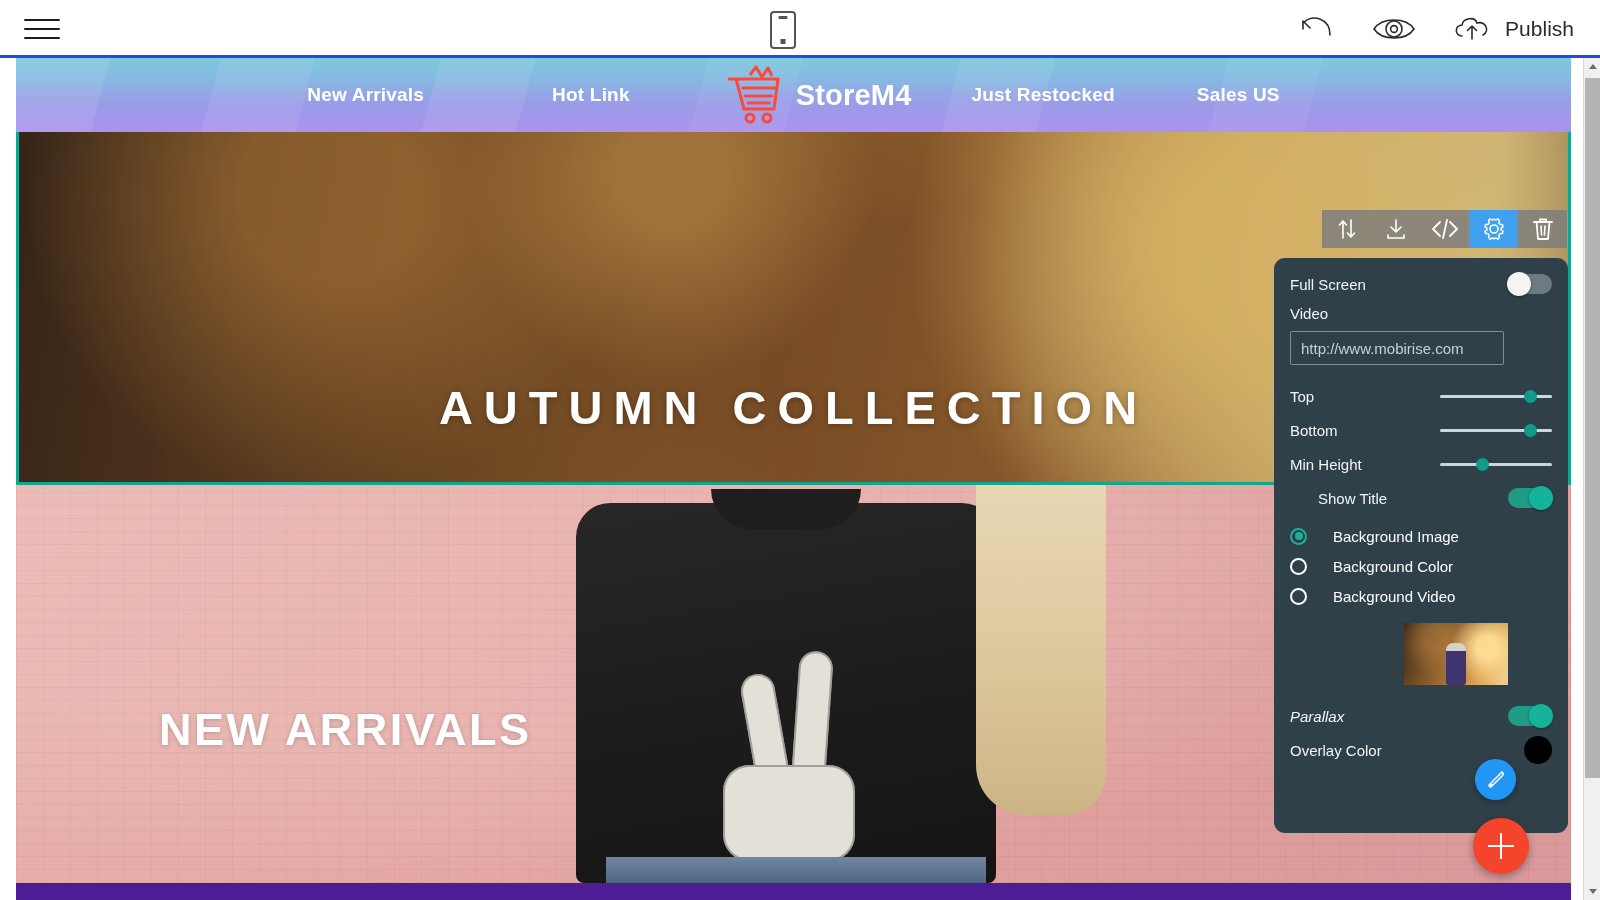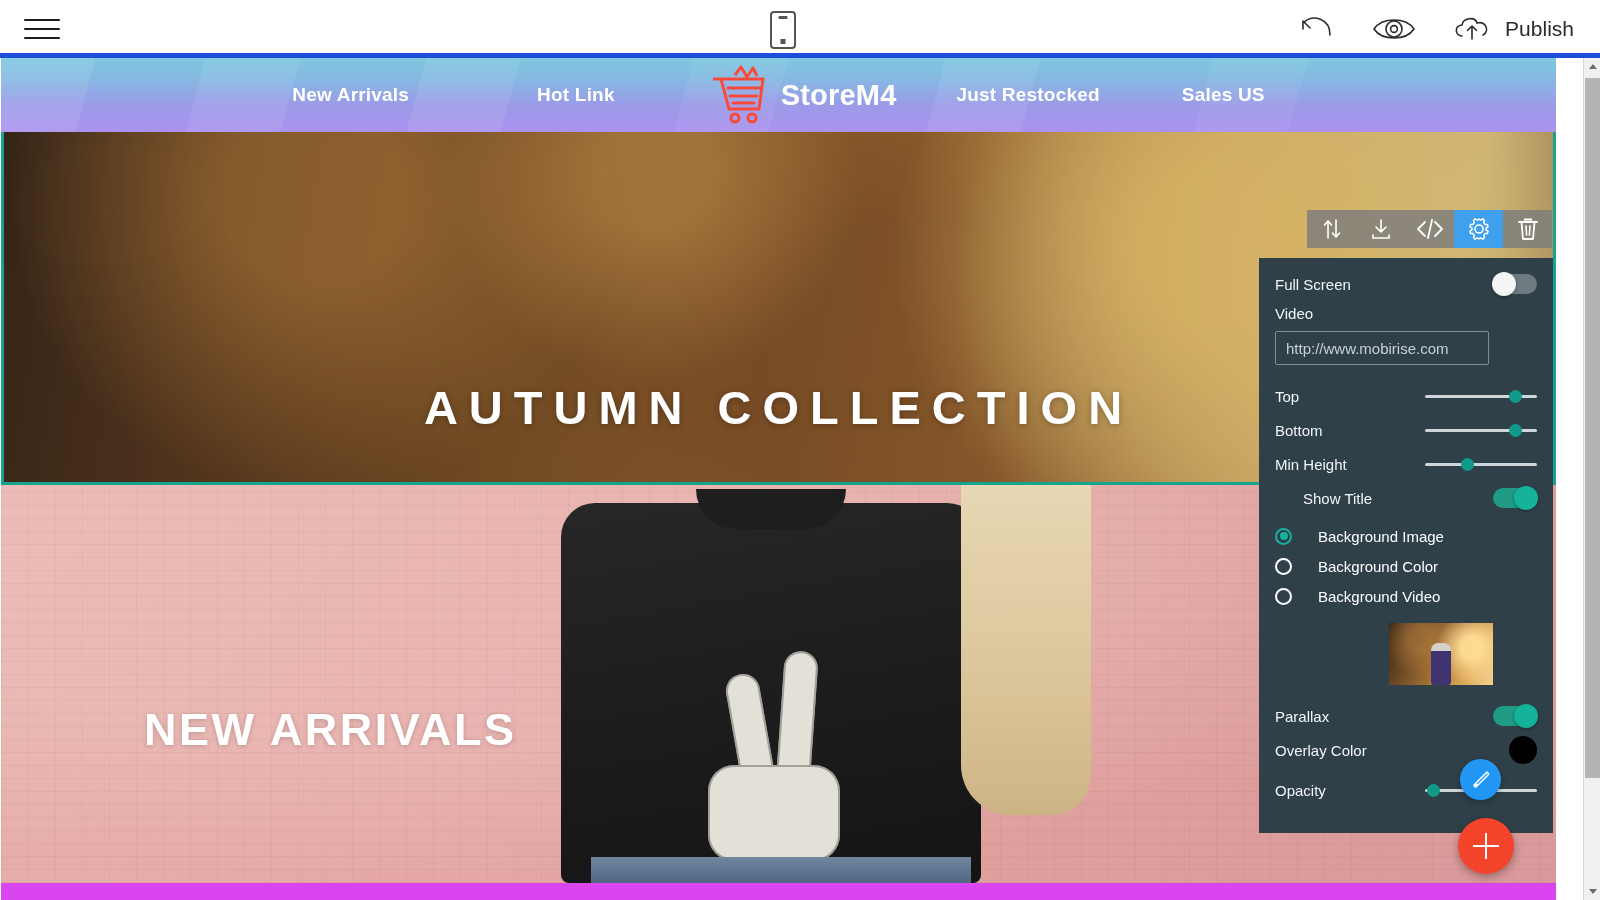--- a/index.html
+++ b/index.html
@@ -8,21 +8,21 @@
     overflow: hidden;
     font-family: "Liberation Sans", sans-serif;
     background: #fff;
   }
 
   
   .appbar {
     position: absolute; top: 0; left: 0;
     width: 1600px; height: 58px;
     background: #ffffff;
-    border-bottom: 5px solid #1d4ed8;
+    border-bottom: 3px solid #1d4ed8;
     display: flex; align-items: center;
     z-index: 40;
   }
   .hamburger {
     position: absolute; left: 24px; top: 14px;
     width: 36px; height: 30px;
     display: flex; flex-direction: column; justify-content: center; gap: 7px;
     cursor: pointer;
   }
   .hamburger span { display: block; height: 2px; background: #1c1c1c; border-radius: 1px; }
@@ -45,23 +45,23 @@
   .appbar-right {
     position: absolute; right: 26px; top: 0; height: 58px;
     display: flex; align-items: center; gap: 34px;
   }
   .abtn { cursor: pointer; display: flex; align-items: center; }
   .publish-btn { gap: 10px; }
   .publish-label { font-size: 21px; color: #2b2b2b; }
 
   
   .canvas {
-    position: absolute; top: 58px; left: 1px;
+    position: absolute; top: 58px; left: 16px;
     width: 1555px; height: 842px;
-    overflow: hidden; background: #d946ef;
+    overflow: hidden; background: #4c1d95;
   }
 
   
   .site-nav {
     position: relative; width: 1555px; height: 74px;
     background: linear-gradient(to bottom, #7ec8de 0%, #86b9e2 28%, #9a9ce8 62%, #ab92ef 100%);
     display: flex; align-items: center; justify-content: center;
     overflow: hidden;
   }
   .site-nav::before {
@@ -186,20 +186,21 @@
   .tb-btn.active { background: #3fa0ee; }
 
   
   .panel {
     position: absolute; top: 200px; left: 1258px;
     width: 294px; height: 575px;
     background: #2f4049;
     color: #ffffff;
     z-index: 35;
     padding: 0 16px;
+    border-radius: 11px;
   }
   .row {
     display: flex; align-items: center; justify-content: space-between;
     height: 34px;
   }
   .row-label { font-size: 15px; color: #f2f4f5; }
   .r-full { margin-top: 9px; }
   .r-link { margin-top: 4px; }
   .link-input {
     width: 214px; height: 34px; margin-top: 2px;
@@ -262,21 +263,21 @@
       linear-gradient(120deg, #2e2013 0%, #6d4a24 30%, #a97436 55%, #d9a152 75%, #f0cb88 95%);
     background-size: cover;
   }
   .thumb-img .person {
     position: relative; top: 20px; left: 42px;
     width: 20px; height: 42px;
     background: linear-gradient(180deg, #d6d2cb 0 20%, #3e3570 20% 100%);
     border-radius: 7px 7px 3px 3px;
   }
 
-  .r-parallax { margin-top: 14px; }
+  .r-parallax { margin-top: 14px; font-style: italic; }
   .color-dot {
     width: 28px; height: 28px; border-radius: 50%; background: #000000; flex: none;
   }
   .r-opacity { margin-top: 6px; }
 
   
   .fab-pen {
     position: absolute; right: 55px; bottom: 100px;
     width: 41px; height: 41px; border-radius: 50%;
     background: #2196f3;
@@ -505,27 +506,20 @@
         <div class="knob"></div>
       </div>
     </div>
 
 
     <div class="row">
       <span class="row-label">Overlay Color</span>
       <div class="color-dot"></div>
     </div>
 
-    <div class="row r-opacity">
-      <span class="row-label">Opacity</span>
-      <div class="slider">
-        <div class="track"></div>
-        <div class="thumb" style="left:2%"></div>
-      </div>
-    </div>
   </div>
 
   <div class="fab-pen">
     <svg width="22" height="22" viewBox="0 0 22 22">
       <path d="M17 3 C19 5 19 5 17 7 L8 16 L5 17 L6 14 Z" stroke="#fff" stroke-width="1.5" fill="none" stroke-linejoin="round"></path>
       <circle cx="5.5" cy="16.5" r="1.6" stroke="#fff" stroke-width="1.3" fill="none"></circle>
     </svg>
   </div>
   <div class="fab-add">
     <span class="plus-h"></span>

